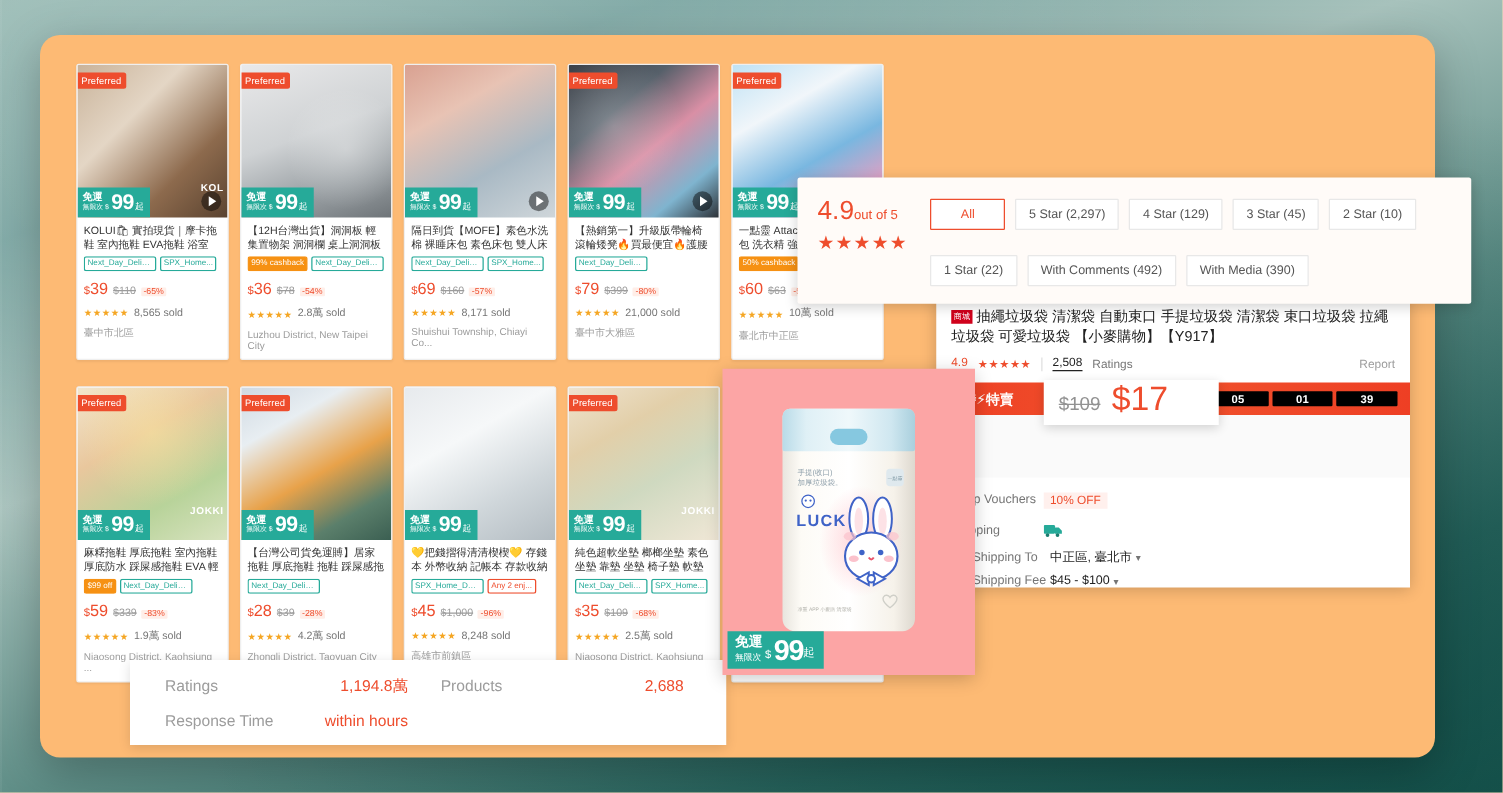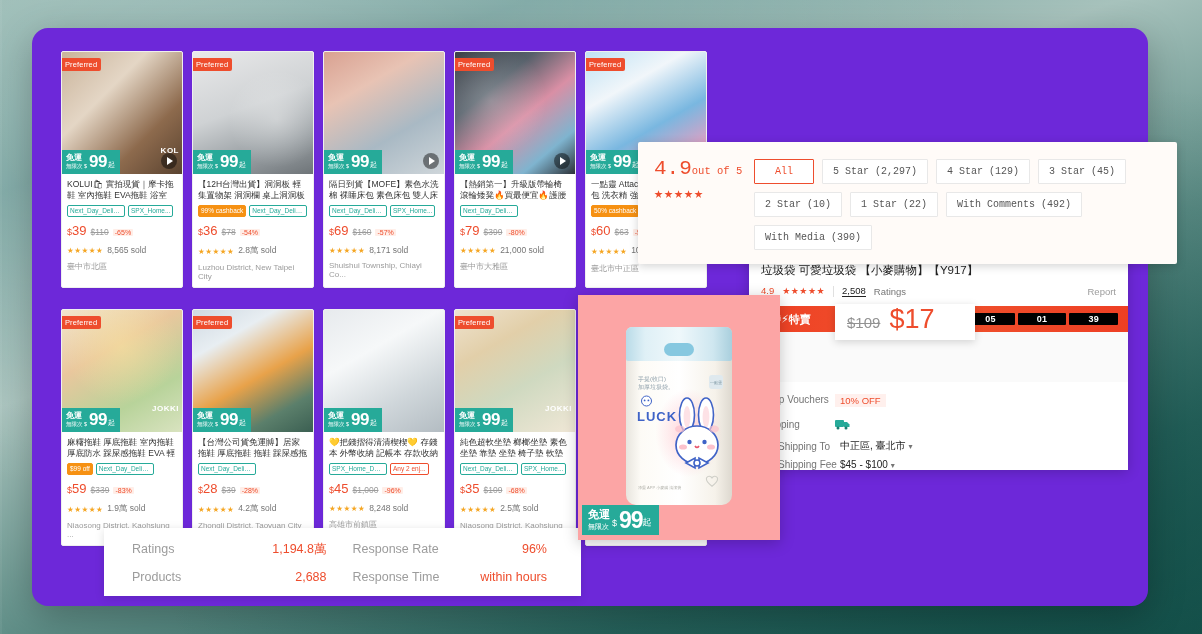--- a/index.html
+++ b/index.html
@@ -18,21 +18,21 @@
     background:
       linear-gradient(90deg, rgba(255,255,255,.05) 0 2px, transparent 2px 14px),
       radial-gradient(ellipse at 20% 10%, rgba(255,255,255,.25), transparent 55%),
       radial-gradient(ellipse at 85% 85%, rgba(0,60,55,.45), transparent 60%);
     pointer-events: none;
   }
 
   .page-card {
     position: absolute;
     left: 32px; top: 28px; width: 1116px; height: 578px;
-    background: #6d28d9;
+    background: #fdba74;
     border-radius: 16px;
     box-shadow: 0 10px 36px rgba(0,0,0,.25);
     overflow: visible;
   }
 
   
   .grid {
     position: absolute; left: 29px; top: 23px;
     display: flex; gap: 9px;
     flex-wrap: wrap; width: 660px;
@@ -114,28 +114,27 @@
 
   
   .ratings-panel {
     position: absolute; left: 606px; top: 114px; width: 539px;
     background: #fffbf8;
     border-radius: 2px;
     box-shadow: 0 2px 10px rgba(0,0,0,.18);
     padding: 13px 16px 14px;
     display: flex; gap: 18px; align-items: flex-start;
     z-index: 20;
-    font-family: Liberation Mono, monospace;
   }
   .score-block { width: 82px; padding-top: 2px; }
   .score-line { color: #ee4d2d; white-space: nowrap; }
   .score-num { font-size: 21px; }
   .score-of { font-size: 10.5px; }
   .score-stars { color: #ee4d2d; font-size: 15px; letter-spacing: 1px; margin-top: 4px; }
-  .filter-wrap { display: flex; flex-wrap: wrap; gap: 8px 8px; padding-top: 4px; }
+  .filter-wrap { display: flex; flex-wrap: wrap; gap: 20px 8px; padding-top: 4px; }
   .fbtn {
     min-width: 60px; height: 25px; padding: 0 10px;
     background: #fff; border: 1px solid #e8e8e8; color: #555;
     font-size: 10px; display: flex; align-items: center; justify-content: center;
     border-radius: 1px; white-space: nowrap;
   }
   .fbtn.active { border-color: #ee4d2d; color: #ee4d2d; }
   .fbtn.wide { min-width: 74px; }
 
   
@@ -571,24 +570,20 @@
         <div class="fbtn">1 Star (22)</div>
         <div class="fbtn wide">With Comments (492)</div>
         <div class="fbtn wide">With Media (390)</div>
       </div>
   </div>
 
   <div class="stats" id="stats">
       <div class="stat">
         <span class="k">Ratings</span>
                  <span class="v">1,194.8萬</span>
-      </div>
-      <div class="stat">
-        <span class="k">Response Rate</span>
-                 <span class="v">96%</span>
       </div>
       <div class="stat">
         <span class="k">Products</span>
                  <span class="v">2,688</span>
       </div>
       <div class="stat">
         <span class="k">Response Time</span>
                  <span class="v">within hours</span>
       </div>
     </div>

